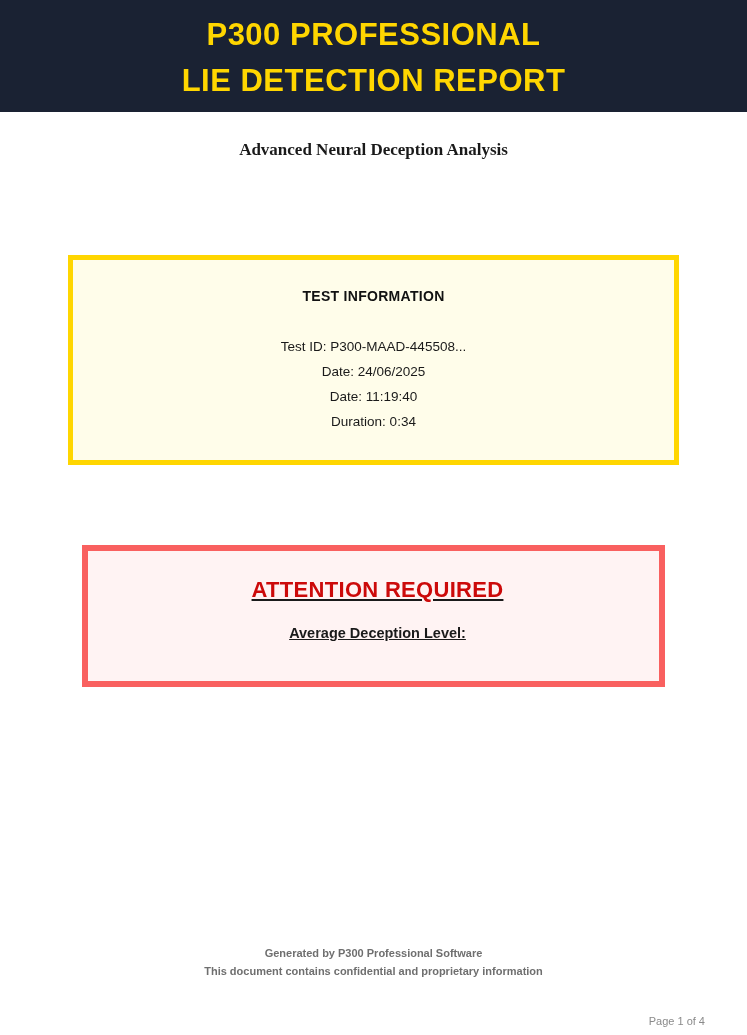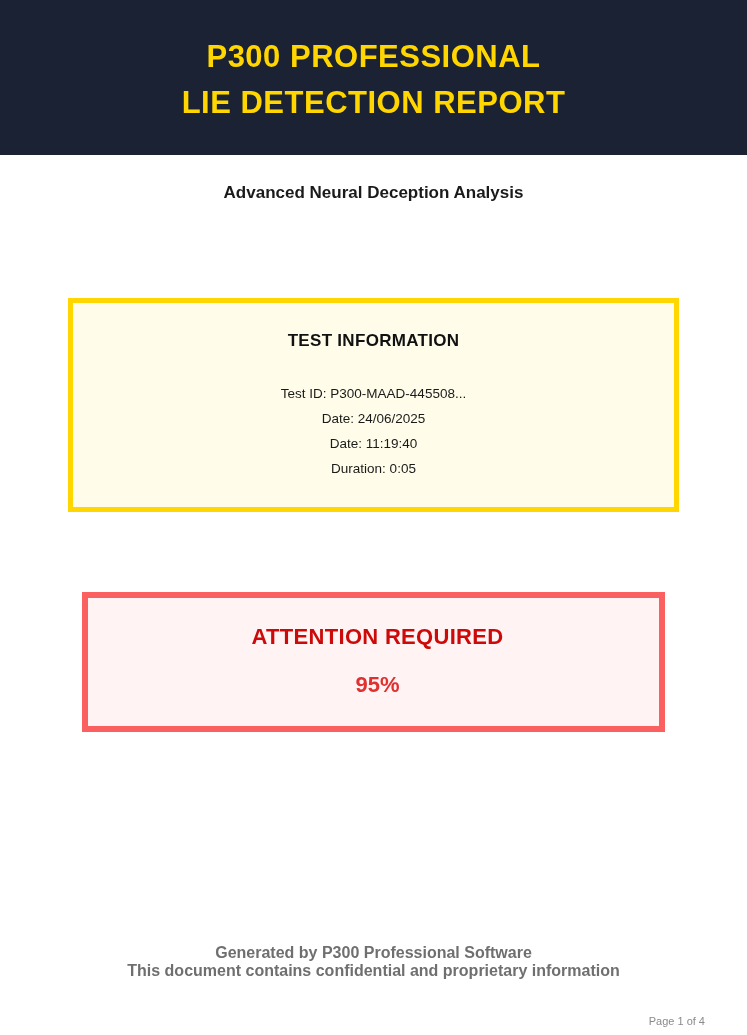--- a/index.html
+++ b/index.html
@@ -18,21 +18,21 @@
     position: relative;
     width: 747px;
     height: 1035px;
     background: #ffffff;
     box-sizing: border-box;
   }
 
   
   .header-band {
     background: #1a2233;
-    height: 155px;
+    height: 112px;
     display: flex;
     flex-direction: column;
     align-items: center;
     justify-content: center;
     padding-top: 4px;
     box-sizing: border-box;
   }
   .header-title-line {
     color: #ffd600;
     font-size: 31px;
@@ -43,52 +43,54 @@
     text-transform: uppercase;
   }
 
   
   .subtitle {
     text-align: center;
     font-size: 17px;
     font-weight: bold;
     color: #1a1a1a;
     margin-top: 28px;
+    font-family: Liberation Serif, serif;
   }
 
   
   .info-card {
     margin: 95px 68px 0 68px;
     border: 5px solid #ffd600;
     background: #fffdea;
     box-sizing: border-box;
     padding: 28px 20px 26px 20px;
     text-align: center;
   }
   .info-card-title {
-    font-size: 17px;
+    font-size: 14px;
     font-weight: bold;
     color: #111111;
     margin-bottom: 30px;
     letter-spacing: 0.3px;
   }
   .info-line {
     font-size: 13.5px;
     color: #1a1a1a;
     line-height: 25px;
   }
 
   
   .alert-card {
     margin: 80px 82px 13px 82px;
     border: 6px solid #f9605f;
     background: #fff3f3;
     box-sizing: border-box;
     padding: 26px 20px 28px 28px;
     text-align: center;
+    text-decoration: underline;
   }
   .alert-title {
     font-size: 22px;
     font-weight: bold;
     color: #cc0a0a;
     letter-spacing: 0.3px;
     margin-bottom: 22px;
   }
   .alert-label {
     font-size: 14.5px;
@@ -104,21 +106,21 @@
 
   
   .footer {
     position: absolute;
     left: 0;
     right: 0;
     bottom: 55px;
     text-align: center;
   }
   .footer-line {
-    font-size: 16px;
+    font-size: 11px;
     font-weight: bold;
     color: #6f6f6f;
     line-height: 18px;
   }
   .page-number {
     position: absolute;
     right: 42px;
     bottom: 8px;
     font-size: 11px;
     color: #8a8a8a;
@@ -134,26 +136,26 @@
     <div class="header-title-line">LIE DETECTION REPORT</div>
   </div>
 
   <div class="subtitle">Advanced Neural Deception Analysis</div>
 
   <div class="info-card">
     <div class="info-card-title">TEST INFORMATION</div>
     <div class="info-line">Test ID: P300-MAAD-445508...</div>
     <div class="info-line">Date: 24/06/2025</div>
     <div class="info-line">Date: 11:19:40</div>
-    <div class="info-line">Duration: 0:05</div>
+    <div class="info-line">Duration: 0:34</div>
   </div>
 
   <div class="alert-card">
     <div class="alert-title">ATTENTION REQUIRED</div>
-    <div class="alert-value">95%</div>
+    <div class="alert-label">Average Deception Level:</div>
   </div>
 
   <div class="footer">
     <div class="footer-line">Generated by P300 Professional Software</div>
     <div class="footer-line">This document contains confidential and proprietary information</div>
   </div>
 
   <div class="page-number">Page 1 of 4</div>
 
 </div>

